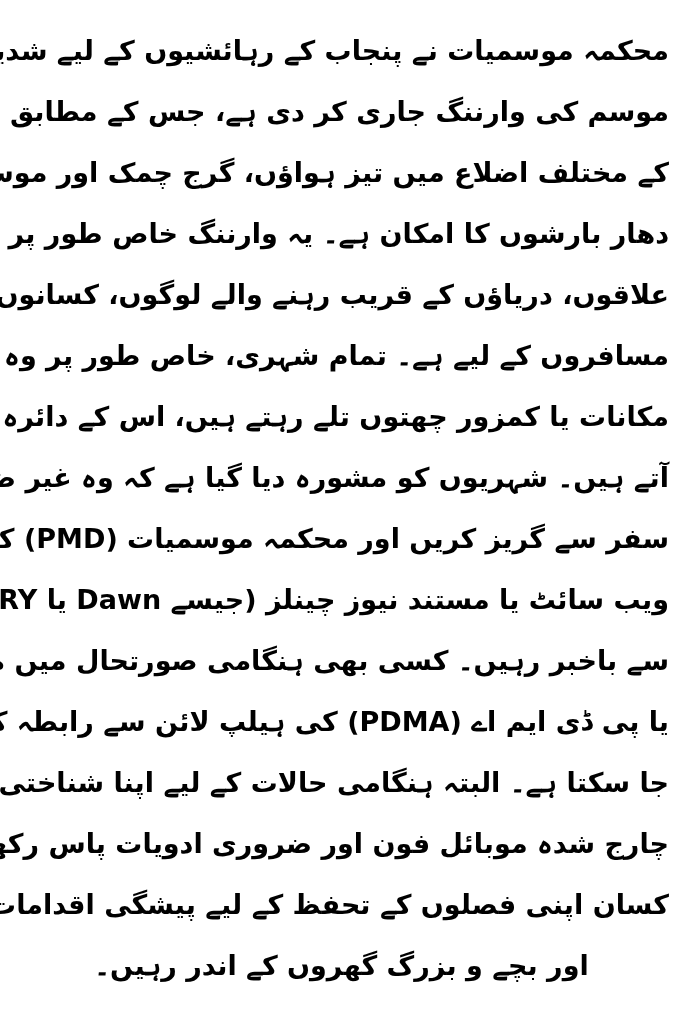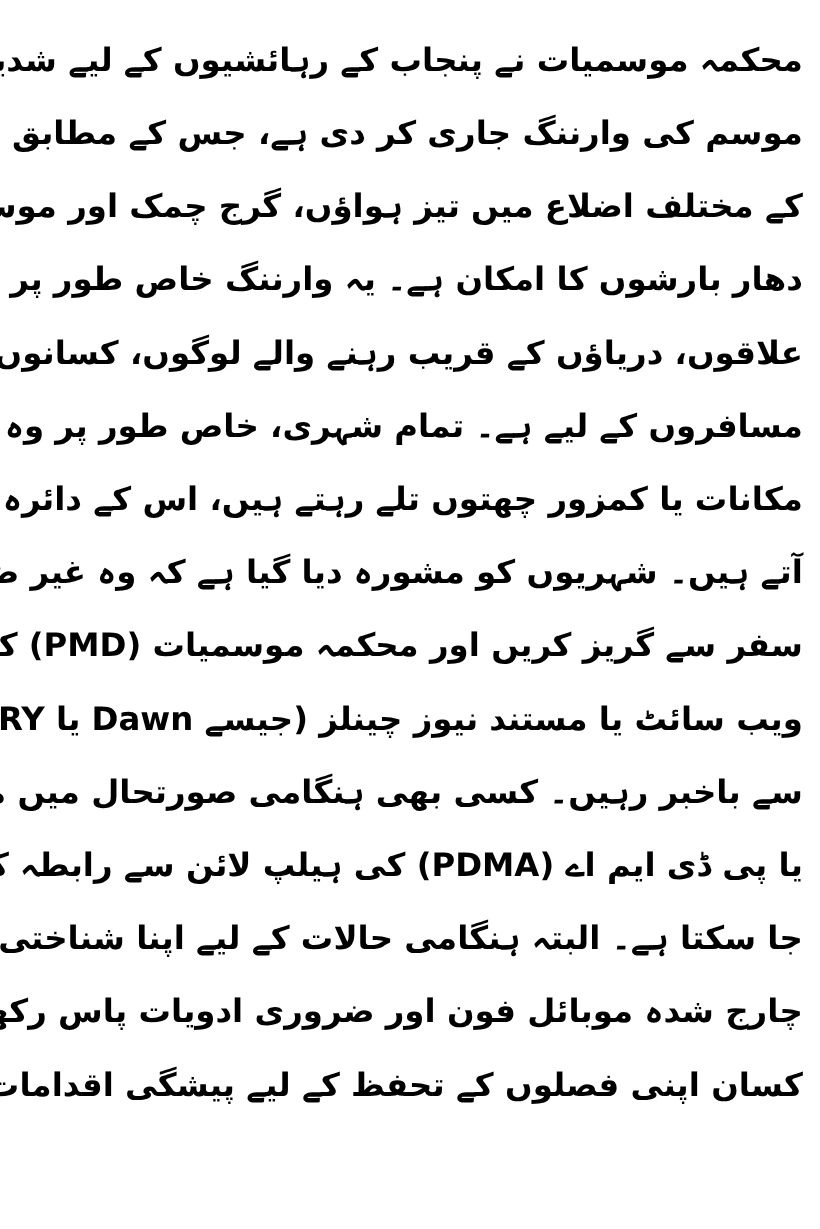--- a/index.html
+++ b/index.html
@@ -59,14 +59,15 @@
     <div class="text-line">مسافروں کے لیے ہے۔ تمام شہری، خاص طور پر وہ جو کچے</div>
     <div class="text-line">مکانات یا کمزور چھتوں تلے رہتے ہیں، اس کے دائرہ کار میں</div>
     <div class="text-line">آتے ہیں۔ شہریوں کو مشورہ دیا گیا ہے کہ وہ غیر ضروری</div>
     <div class="text-line">سفر سے گریز کریں اور محکمہ موسمیات (PMD) کی آفیشل</div>
     <div class="text-line">ویب سائٹ یا مستند نیوز چینلز (جیسے Dawn یا ARY)</div>
     <div class="text-line">سے باخبر رہیں۔ کسی بھی ہنگامی صورتحال میں مقامی انتظامیہ</div>
     <div class="text-line">یا پی ڈی ایم اے (PDMA) کی ہیلپ لائن سے رابطہ کیا</div>
     <div class="text-line">جا سکتا ہے۔ البتہ ہنگامی حالات کے لیے اپنا شناختی کارڈ،</div>
     <div class="text-line">چارج شدہ موبائل فون اور ضروری ادویات پاس رکھیں۔</div>
     <div class="text-line">کسان اپنی فصلوں کے تحفظ کے لیے پیشگی اقدامات کریں</div>
+    <div class="text-line last">اور بچے و بزرگ گھروں کے اندر رہیں۔</div>
   </div>
 </div>
 
 </body></html>

